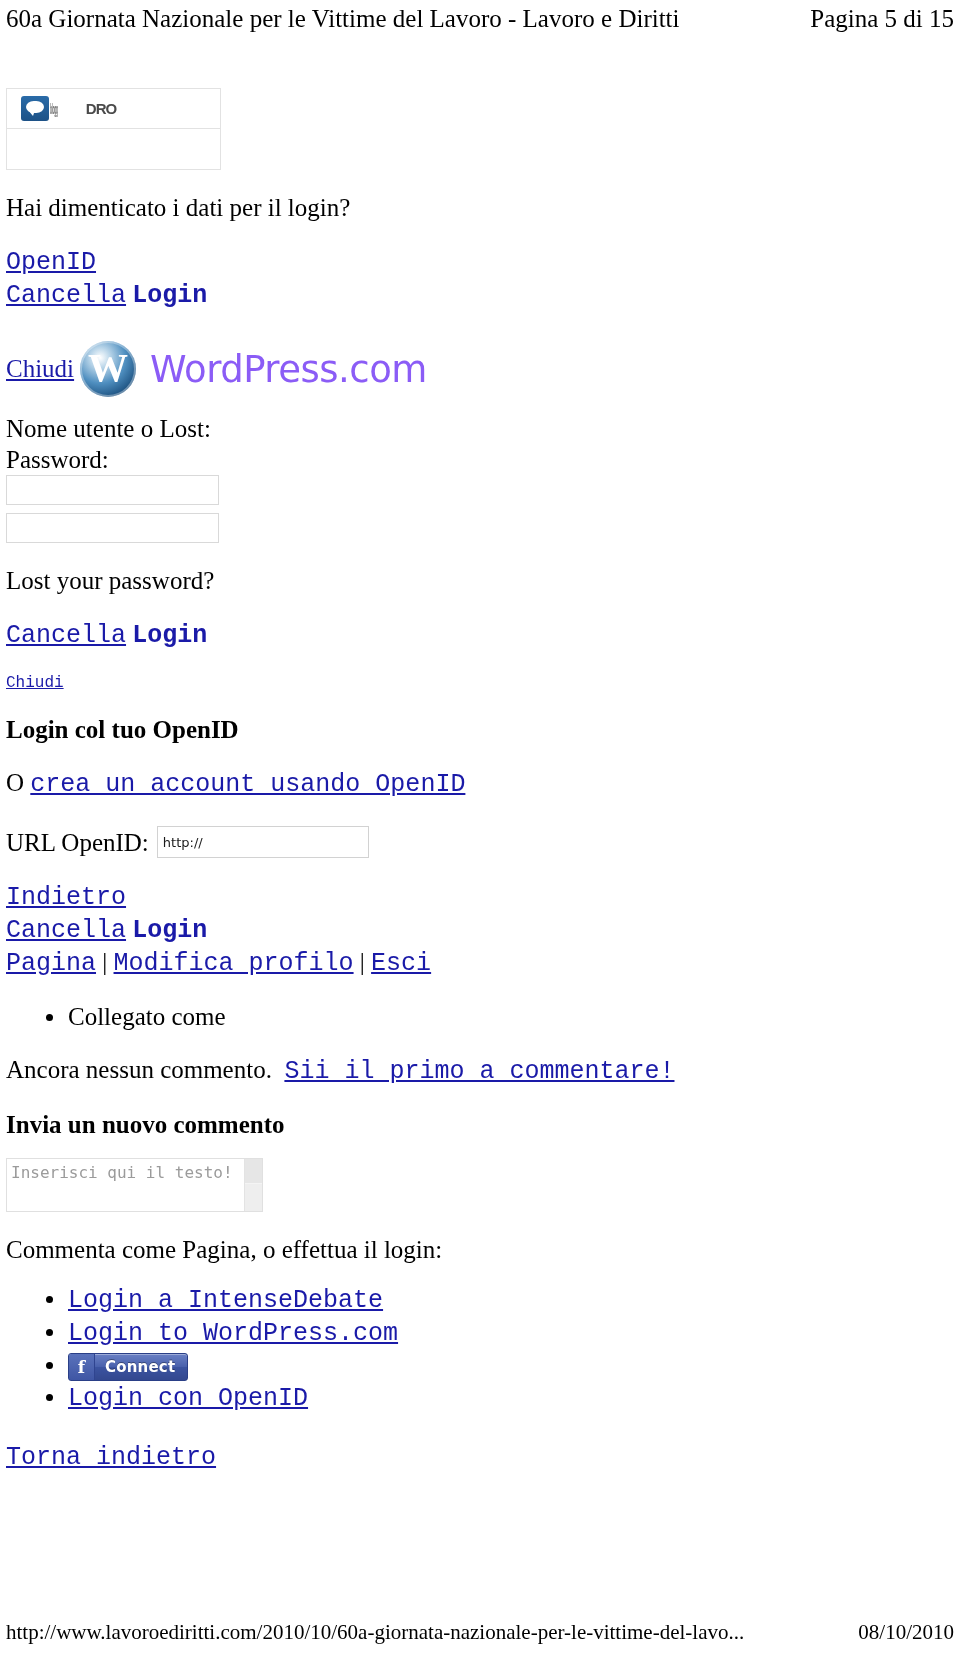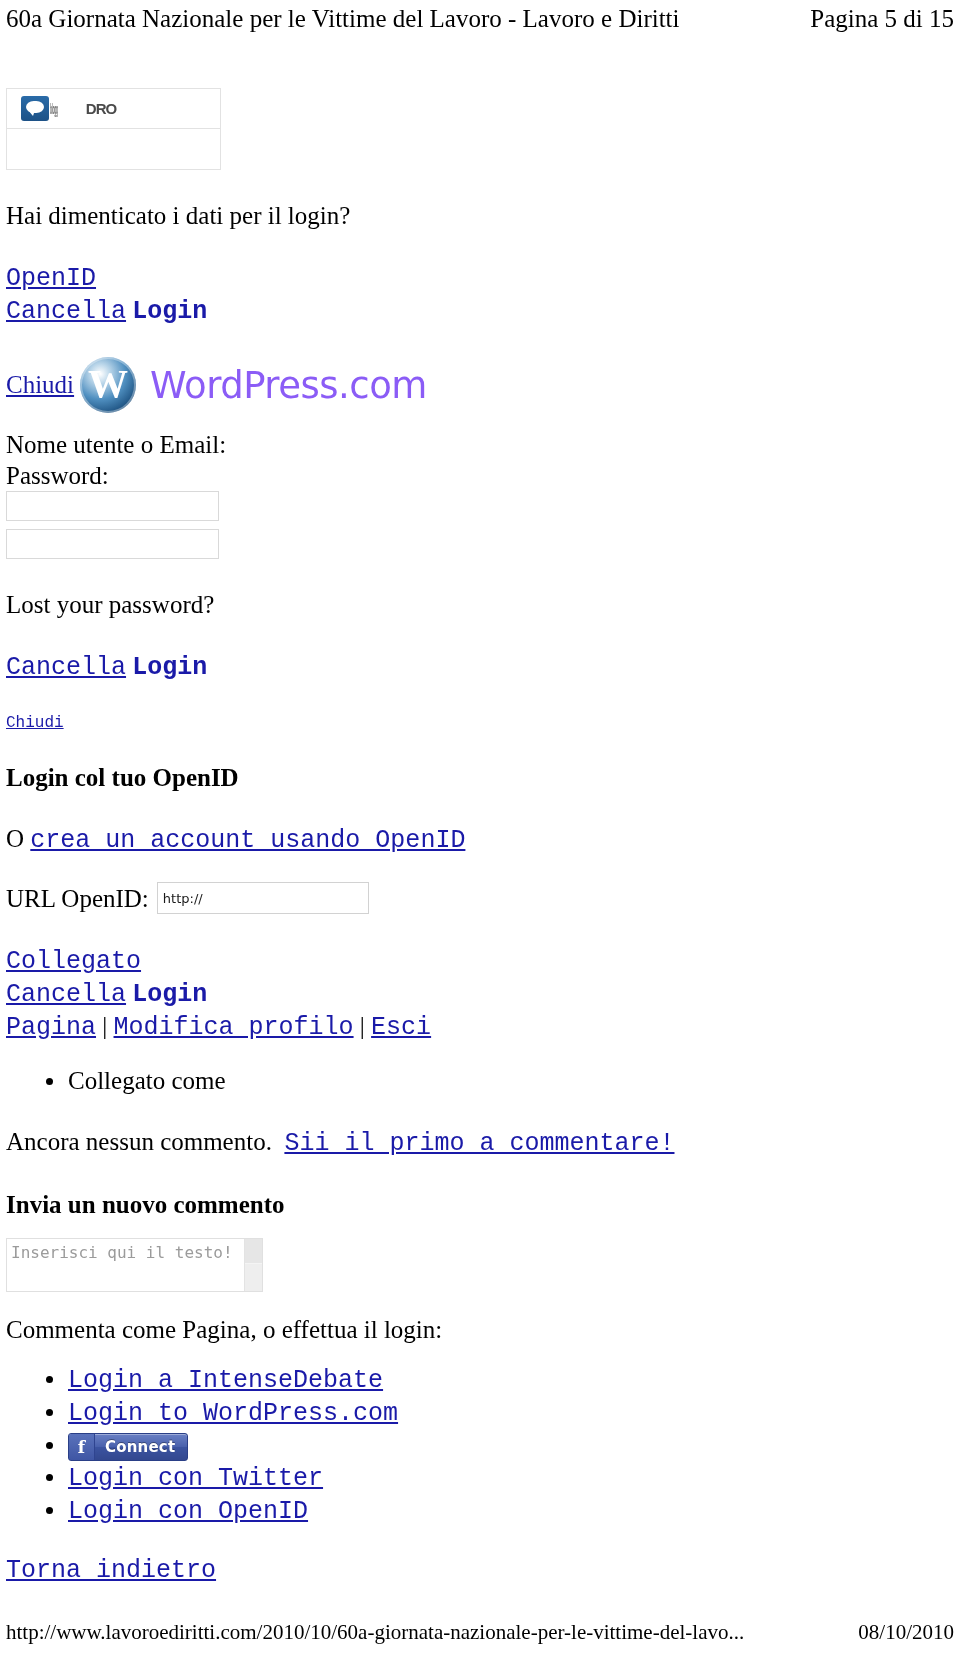--- a/index.html
+++ b/index.html
@@ -98,21 +98,21 @@
   .id-wordmark .squish {
     display: inline-block;
     transform: scaleX(0.22);
     transform-origin: left center;
     color: #6d6d6d;
   }
   .id-wordmark .tail { color: #4a4a4a; }
 
   
   .t { font-size: 25px; line-height: 31px; }
-  .blk { margin-top: 30px; }
+  .blk { margin-top: 22px; }
   .lnk {
     color: #1a1aa8;
     text-decoration: underline;
     cursor: pointer;
     font-family: Liberation Mono, monospace;
   }
   .lnk.b { font-weight: bold; text-decoration: none; }
   .sep { color: #000; text-decoration: none; }
 
   .row-line { font-size: 25px; line-height: 31px; }
@@ -331,21 +331,21 @@
     </div>
   </div>
 
   <div class="wp-block">
     <span class="wp-close">Chiudi</span>
     <span class="wp-mark"></span>
     <span class="wp-name">WordPress.com</span>
   </div>
 
   <div style="margin-top:16px;">
-    <div class="row-line">Nome utente o Email:</div>
+    <div class="row-line">Nome utente o Lost:</div>
     <div class="row-line">Password:</div>
     <div class="inp-box" title=""></div>
     <div class="inp-box" title=""></div>
   </div>
 
   <div class="blk t">Lost your password?</div>
 
   <div class="blk">
     <div class="row-line">
       <span class="lnk">Cancella</span><span>&nbsp;</span><span class="lnk b">Login</span>
@@ -362,21 +362,21 @@
     <span>O </span><span class="lnk">crea un account usando OpenID</span>
   </div>
 
   <div class="openid-row">
     <span class="openid-label">URL OpenID:</span>
     <span class="openid-input" placeholder="http://">http://</span>
   </div>
 
   <div class="blk">
     <div class="row-line">
-      <span class="lnk">Collegato</span>
+      <span class="lnk">Indietro</span>
     </div>
     <div class="row-line">
       <span class="lnk">Cancella</span><span>&nbsp;</span><span class="lnk b">Login</span>
     </div>
     <div class="row-line">
       <span class="lnk">Pagina</span>
       <span class="sep">|</span>
       <span class="lnk">Modifica profilo</span>
       <span class="sep">|</span>
       <span class="lnk">Esci</span>
@@ -411,23 +411,20 @@
     <li>
       <span class="lnk">Login to WordPress.com</span>
     </li>
     <li class="fb-li">
       <span class="fb-btn">
         <span class="fb-f">f</span>
         <span class="fb-label">Connect</span>
       </span>
     </li>
     <li>
-      <span class="lnk">Login con Twitter</span>
-    </li>
-    <li>
       <span class="lnk">Login con OpenID</span>
     </li>
   </ul>
 
   <div class="blk t" style="margin-top:26px;">
     <span class="lnk">Torna indietro</span>
   </div>
 
 </div>
 

